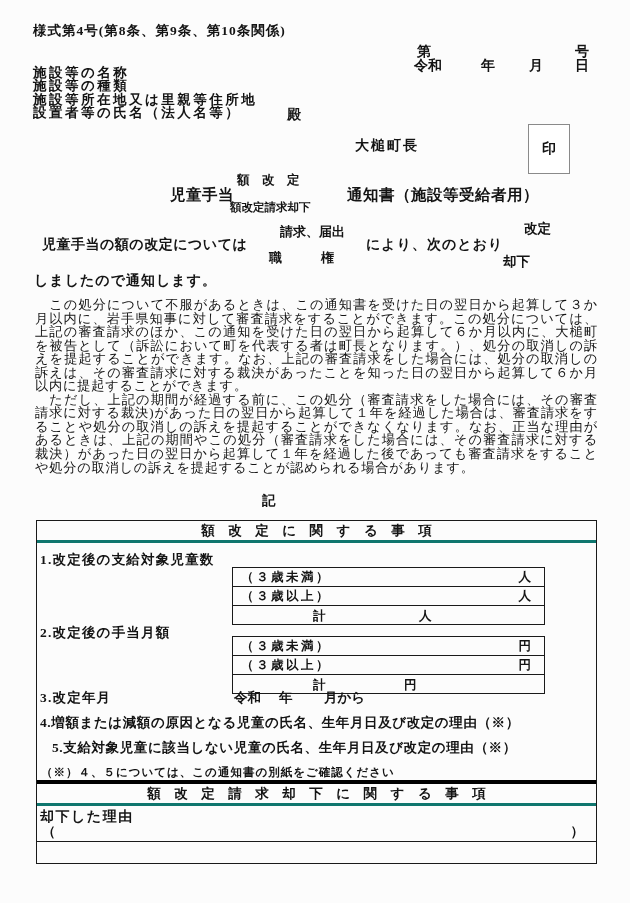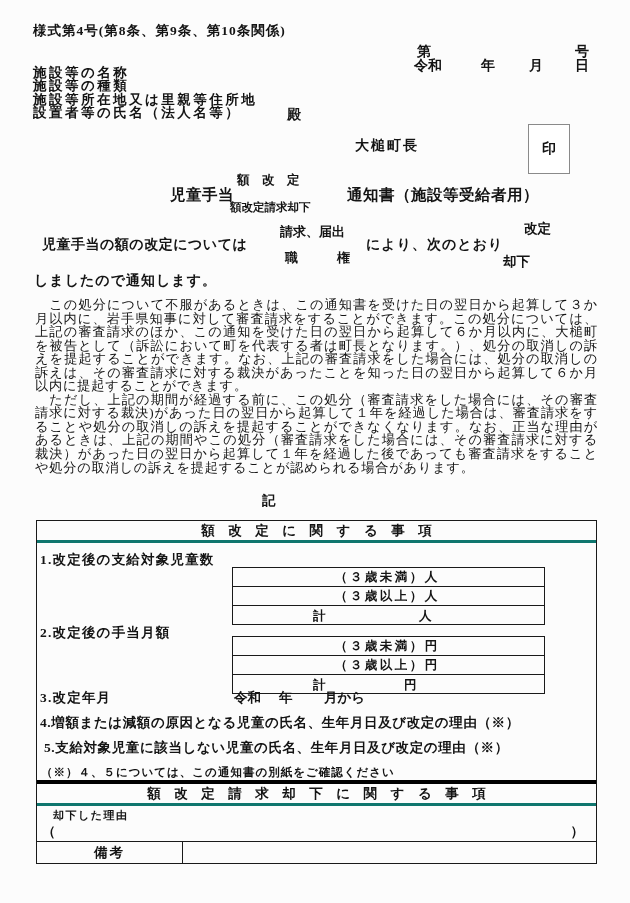--- a/index.html
+++ b/index.html
@@ -30,60 +30,60 @@
   .title-opt-top{left:237px;top:172px;font-size:12.5px;font-weight:bold;}
   .title-prefix{left:154px;top:185px;font-size:15.5px;font-weight:bold;letter-spacing:0.5px;margin-left:16px;}
   .title-suffix{left:347px;top:185px;font-size:15.5px;font-weight:bold;letter-spacing:0.5px;}
   .title-opt-bottom{left:230px;top:200px;font-size:11.5px;font-weight:bold;}
 
   
   .s-o1top{left:266px;top:223px;font-size:13px;font-weight:bold;margin-left:14px;}
   .s-o2top{left:524px;top:220px;font-size:13.5px;font-weight:bold;}
   .s-lead{left:42px;top:236px;font-size:14px;font-weight:bold;letter-spacing:0.5px;}
   .s-mid{left:366px;top:236px;font-size:14px;font-weight:bold;letter-spacing:1px;}
-  .s-o1bot{left:269px;top:249px;font-size:13px;font-weight:bold;margin-left:16px;}
+  .s-o1bot{left:269px;top:249px;font-size:13px;font-weight:bold;}
   .s-o2bot{left:503px;top:253px;font-size:13.5px;font-weight:bold;}
   .s-tail{left:34px;top:272px;font-size:14px;font-weight:bold;letter-spacing:1px;}
 
   
   .body-text{left:35px;top:298px;width:563px;font-size:13.2px;line-height:13.55px;
     letter-spacing:0.8px;text-align:justify;white-space:normal;}
   .body-text p{margin:0;}
   .ki{left:262px;top:492px;font-size:13.5px;font-weight:bold;letter-spacing:2px;}
 
   
   .main-table{left:36px;top:520px;width:559px;border:1.3px solid #1a1a1a;background:#fcfcfc;}
   .t-header{height:19px;border-bottom:3px solid #0f766e;display:flex;align-items:center;
     justify-content:center;font-size:13.5px;font-weight:bold;}
   .t-main{position:relative;height:237px;border-bottom:4px solid #000000;}
   .item-label{position:absolute;font-size:13.5px;font-weight:bold;letter-spacing:1.2px;white-space:nowrap;}
   .i1{left:3px;top:8px;}
   .i2{left:3px;top:81px;}
   .i4{left:3px;top:171px;letter-spacing:0.6px;}
-  .i5{left:7px;top:196px;letter-spacing:0.6px;}
+  .i5{left:15px;top:196px;letter-spacing:0.6px;}
   .note{position:absolute;left:4px;top:222px;font-size:11.5px;font-weight:bold;letter-spacing:1px;white-space:nowrap;}
 
   .sub-table{position:absolute;left:195px;width:313px;border:1px solid #1a1a1a;background:#fcfcfc;box-sizing:border-box;}
   .subA{top:24px;}
   .subB{top:93px;}
-  .sub-row{height:18px;display:flex;align-items:center;justify-content:center;
+  .sub-row{height:18px;display:flex;align-items:center;justify-content:space-between;
     border-bottom:1px solid #1a1a1a;padding:0 13px 0 8px;font-size:12.5px;font-weight:bold;}
   .sub-row .lab{letter-spacing:2.5px;}
   .sub-total{height:18px;position:relative;font-size:12.5px;font-weight:bold;}
   .sub-total .tot{position:absolute;left:80px;top:2px;}
   .sub-total .unitA{position:absolute;left:186px;top:2px;}
   .sub-total .unitB{position:absolute;left:171px;top:2px;}
 
   .i3-label{position:absolute;left:3px;top:146px;font-size:13.5px;font-weight:bold;letter-spacing:1.2px;}
   .i3-era{position:absolute;left:197px;top:146px;font-size:13.5px;font-weight:bold;}
   .i3-y{position:absolute;left:242px;top:146px;font-size:13.5px;font-weight:bold;}
   .i3-m{position:absolute;left:287px;top:146px;font-size:13.5px;font-weight:bold;}
 
   .t-reject{height:35px;position:relative;border-bottom:1px solid #1a1a1a;}
-  .reject-label{position:absolute;left:16px;top:2px;font-size:11px;font-weight:bold;letter-spacing:1.5px;}
+  .reject-label{position:absolute;left:3px;top:2px;font-size:14px;font-weight:bold;letter-spacing:1.5px;}
   .paren-open{position:absolute;left:5px;top:17px;font-size:13.5px;font-weight:bold;}
   .paren-close{position:absolute;right:12px;top:17px;font-size:13.5px;font-weight:bold;}
   .t-remarks{height:21px;display:flex;}
   .rem-left{width:145px;border-right:1px solid #1a1a1a;display:flex;align-items:center;
     justify-content:center;font-size:13.5px;font-weight:bold;letter-spacing:2px;}
   .rem-right{flex:1;}
 </style>
 </head>
 <body>
 
@@ -179,18 +179,17 @@
 
     <div class="t-header">額　改　定　請　求　却　下　に　関　す　る　事　項</div>
 
     <div class="t-reject">
       <span class="reject-label">却下した理由</span>
       <span class="paren-open">（</span>
       <span class="paren-close">）</span>
     </div>
 
     <div class="t-remarks">
-      <div class="rem-left">備考</div>
       <div class="rem-right"></div>
     </div>
 
   </div>
 </div>
 
 </body></html>

